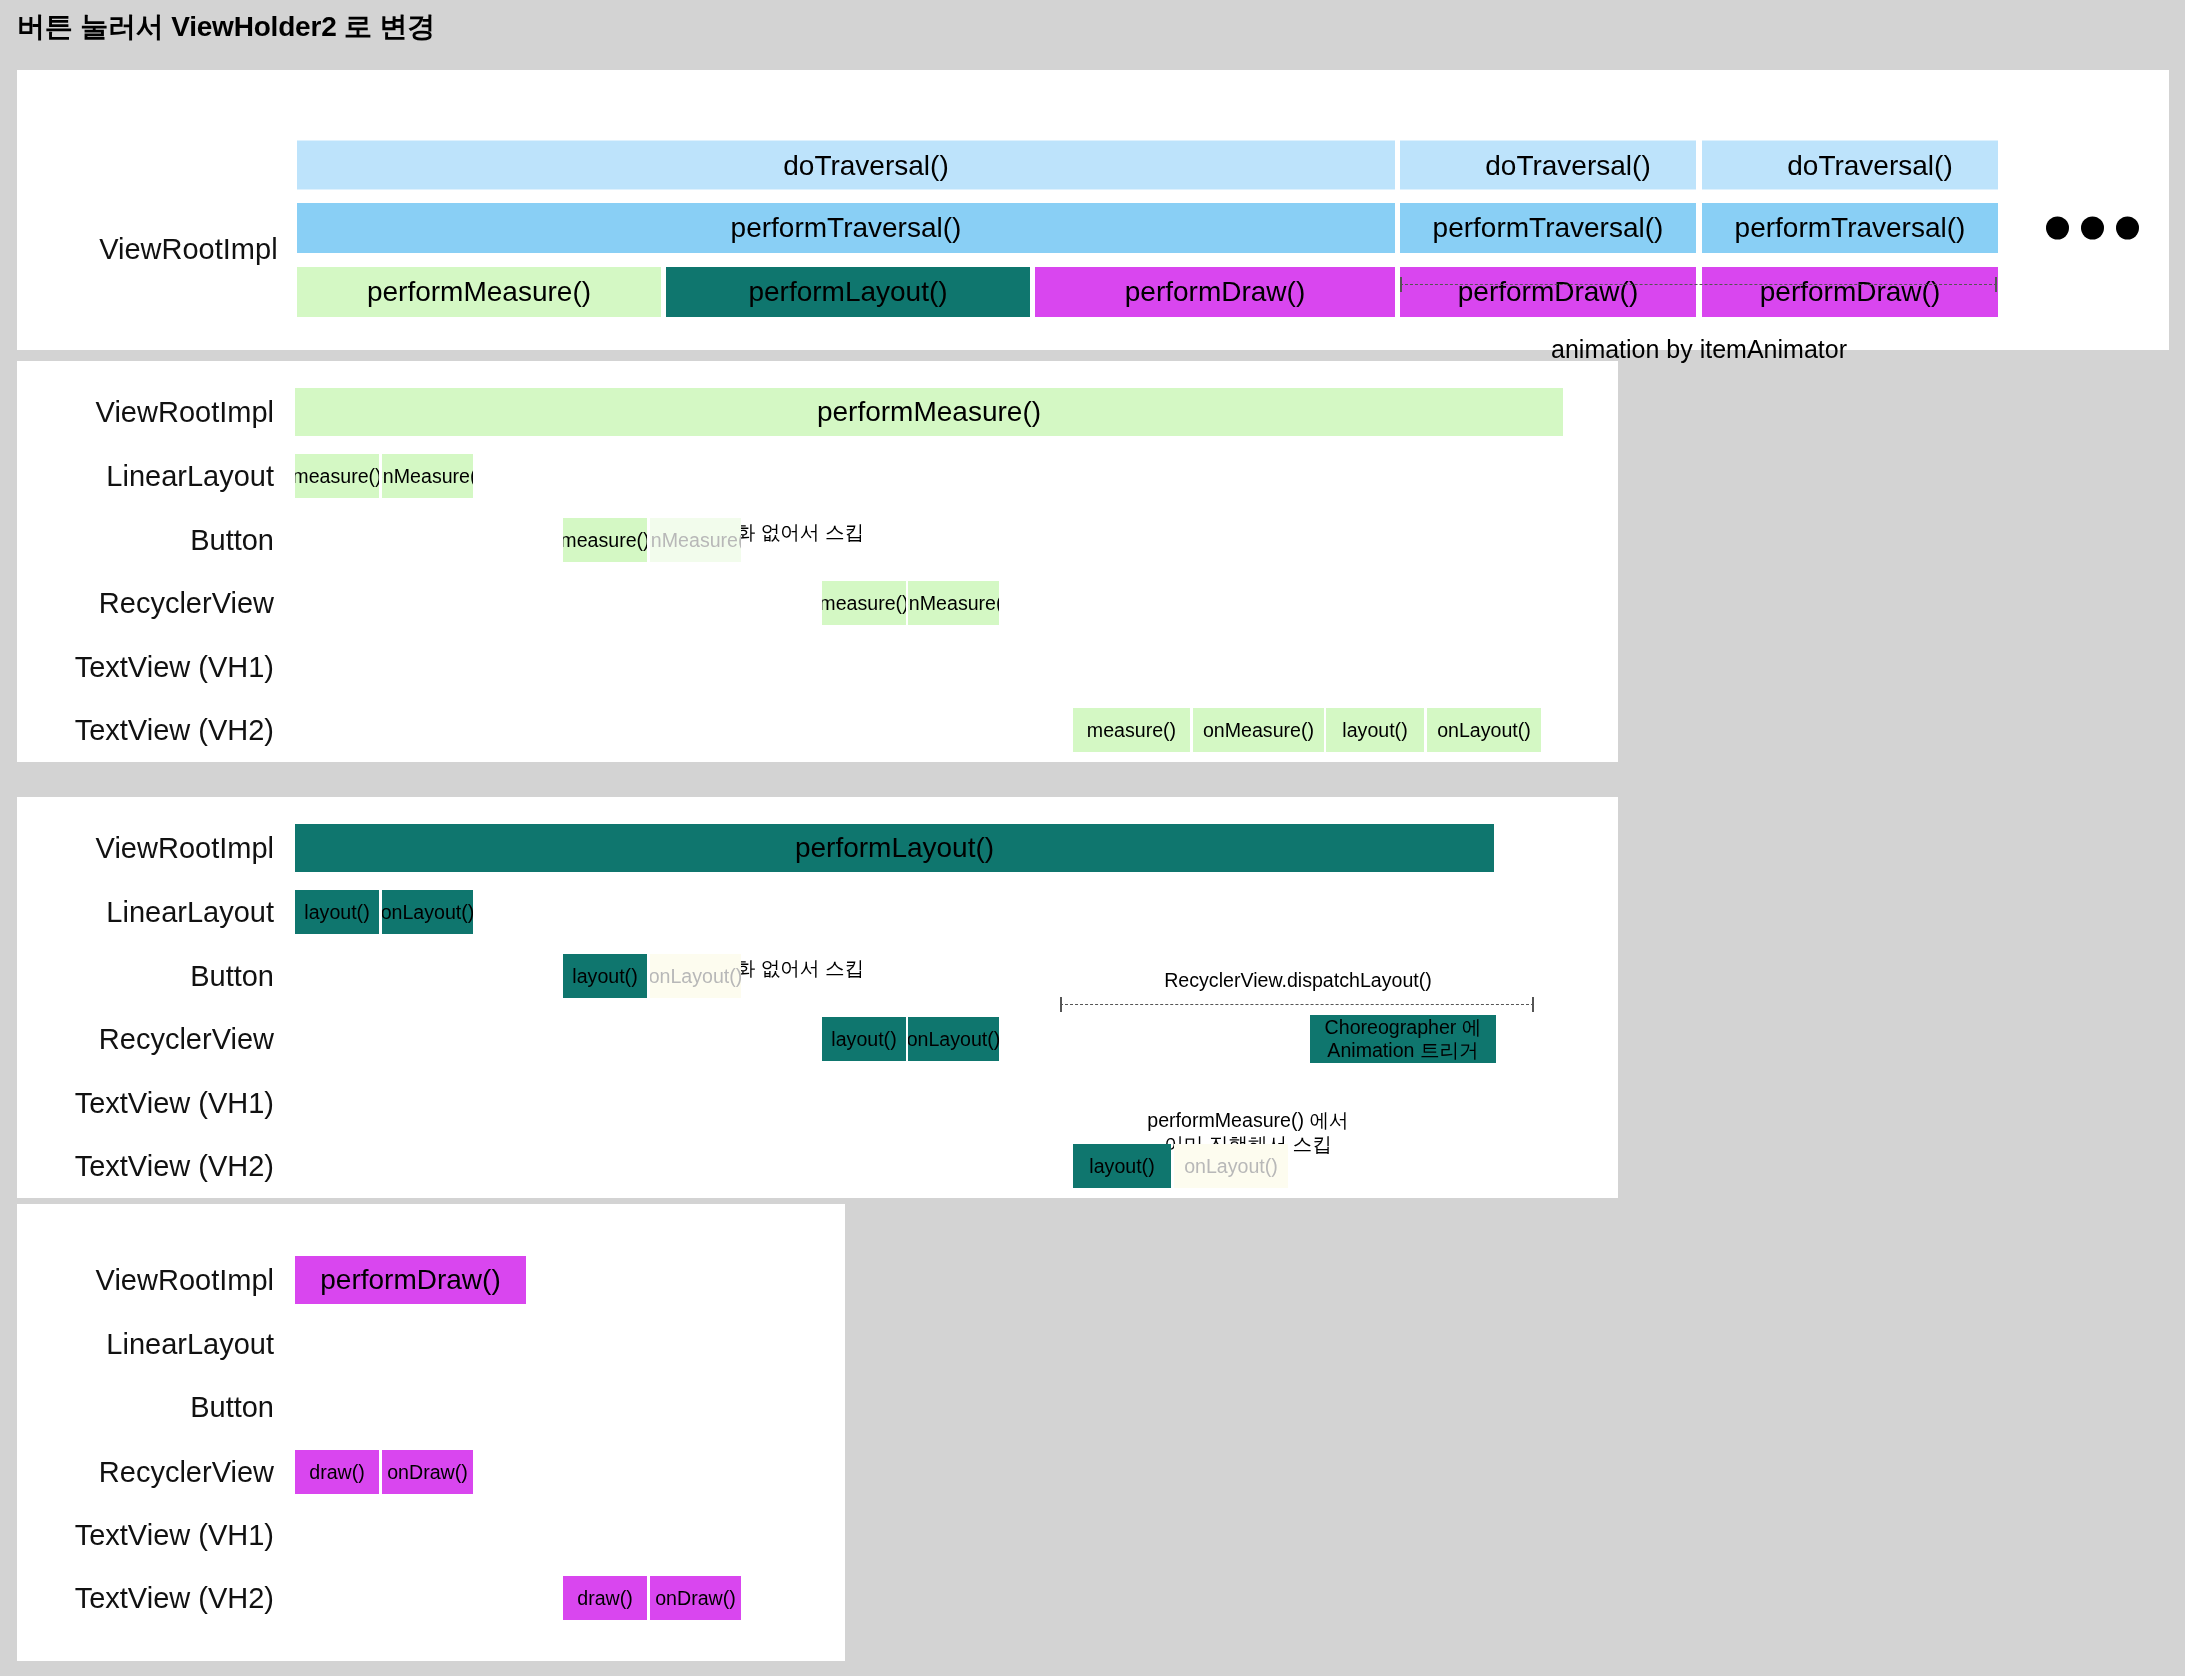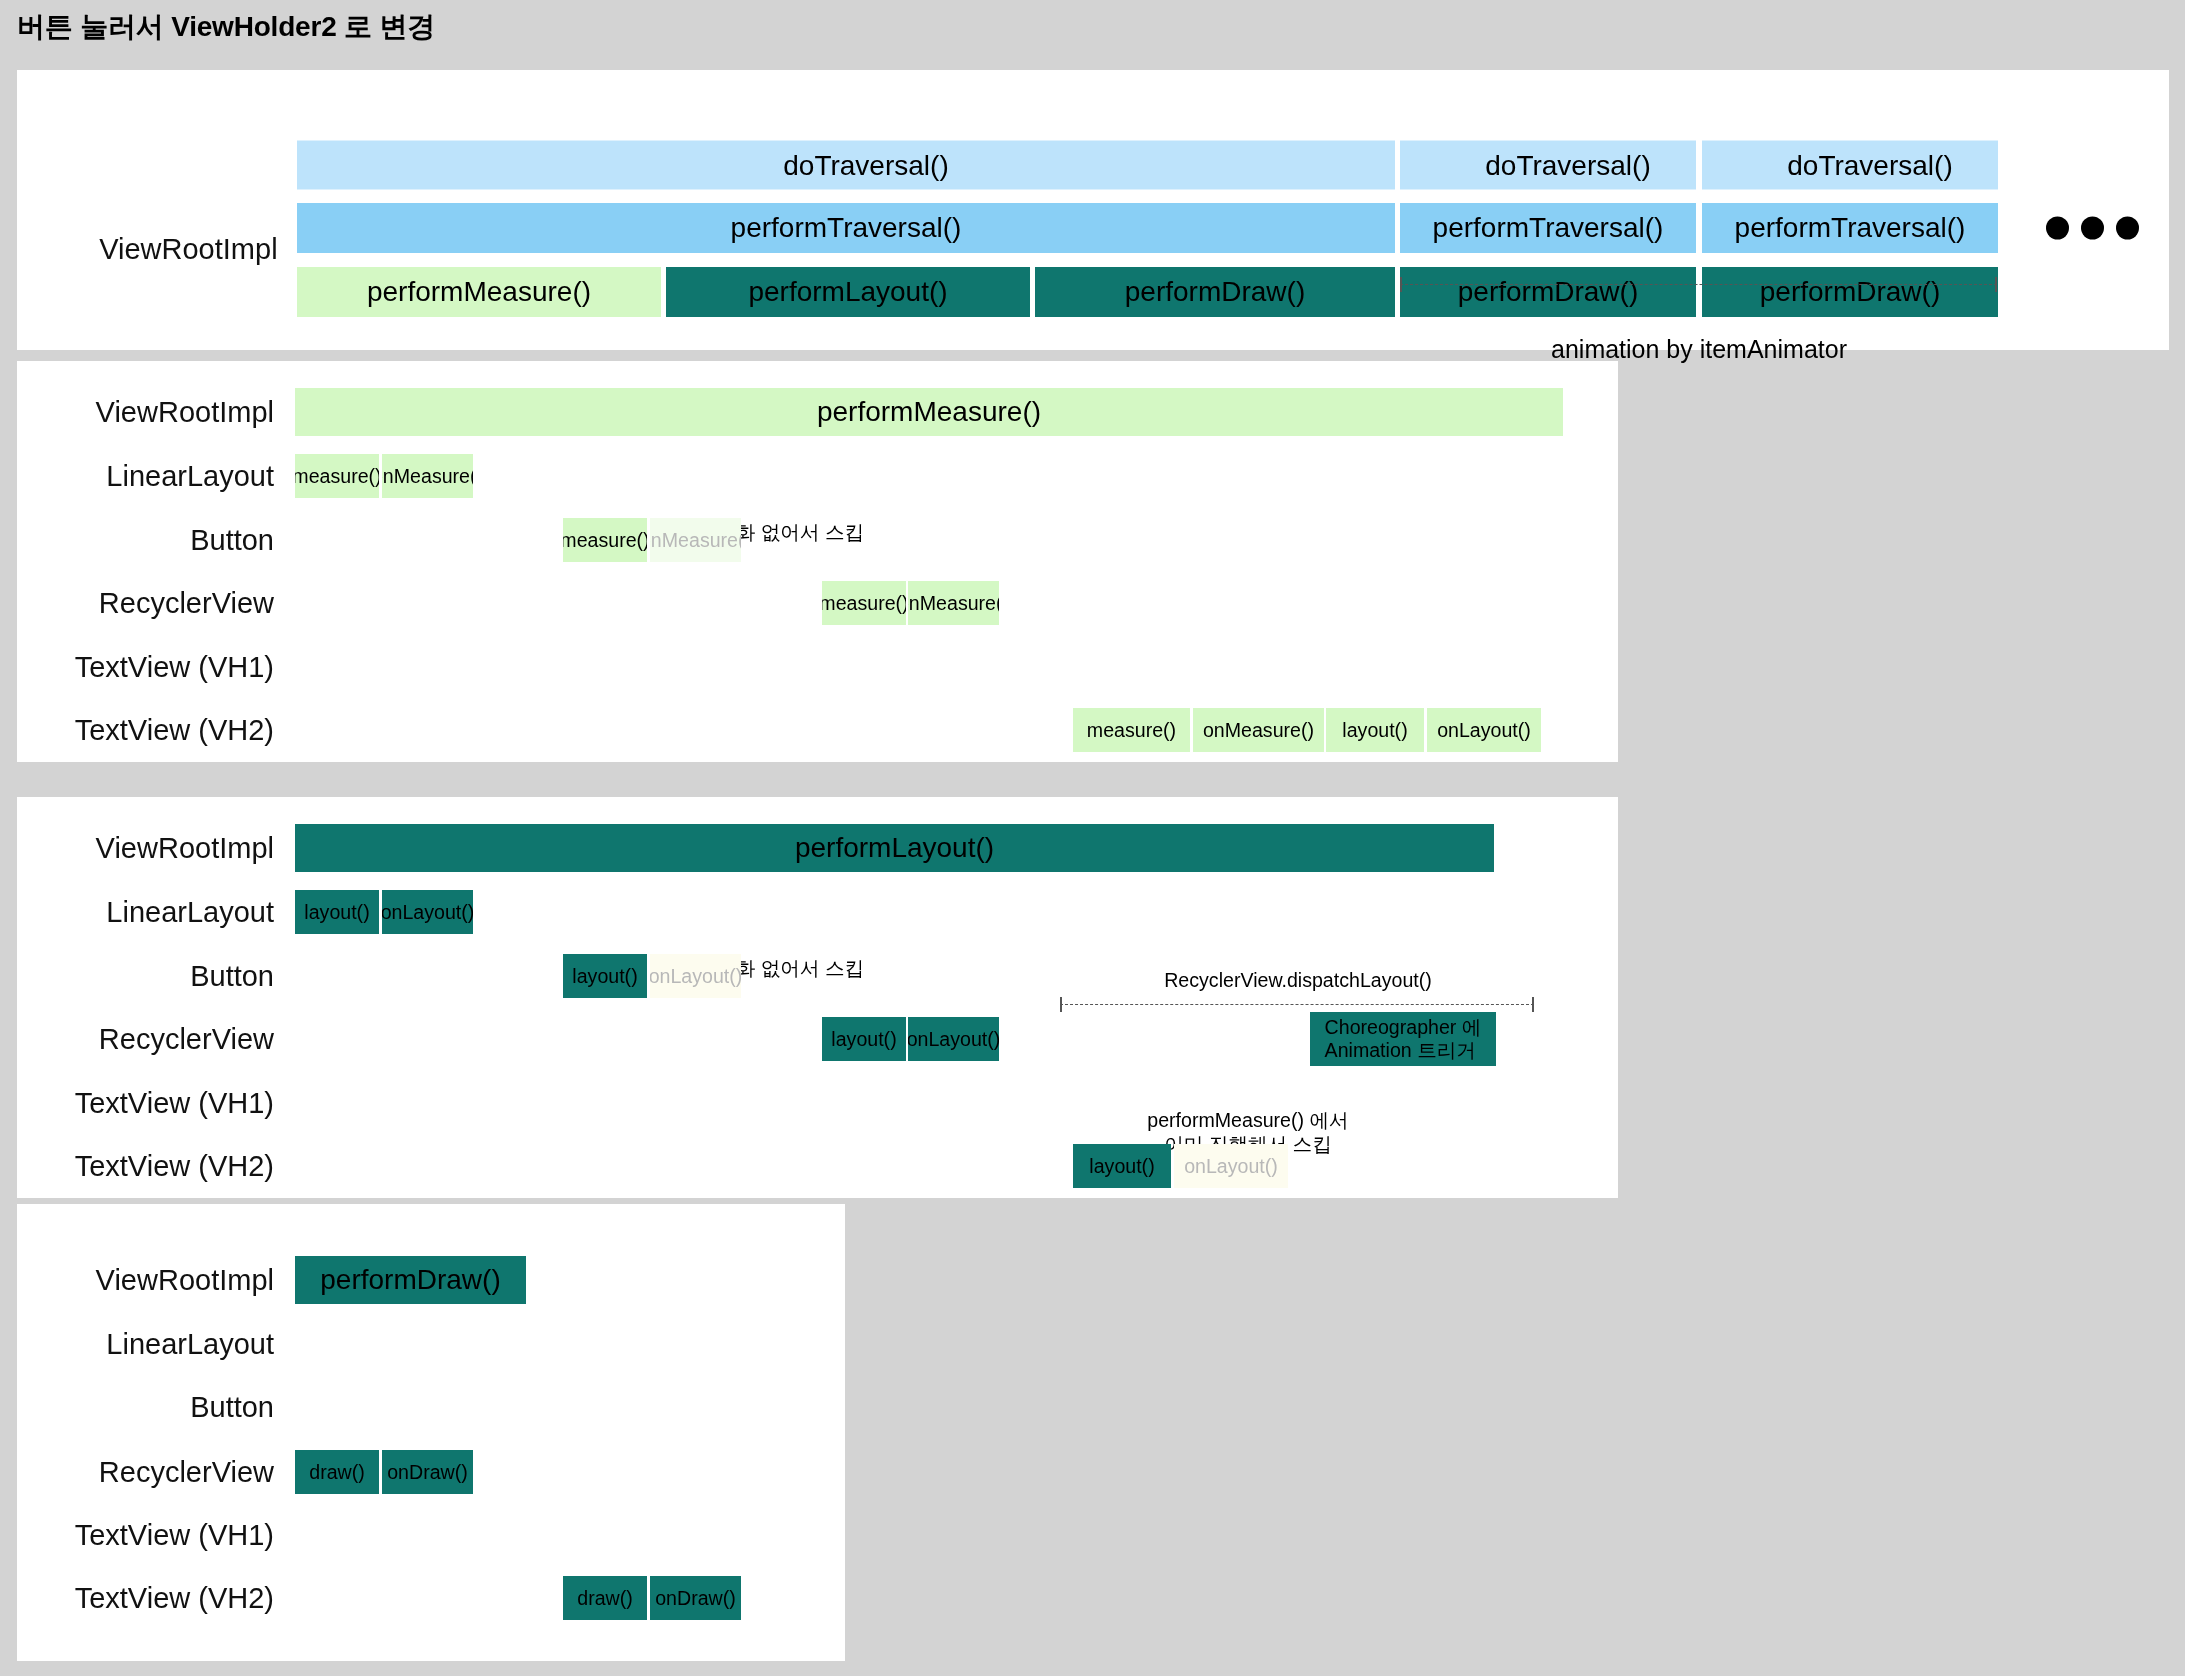--- a/index.html
+++ b/index.html
@@ -54,21 +54,21 @@
   }
 
   .bar.big      { font-size: 28px; }
   .bar.small    { font-size: 19.6px; }
   .bar.tiny     { font-size: 19.6px; line-height: 1.18; }
 
   .c-blue-light { background: #bde3fb; padding-left: 40px; }
   .c-blue       { background: #89cff5; }
   .c-green      { background: #d4f8c4; text-align: center; }
   .c-yellow     { background: #0f766e; }
-  .c-orange     { background: #0f766e; }
+  .c-orange     { background: #d946ef; }
 
   .skipped      { color: #b8b8b8; opacity: 1; }
   .c-green-dim  { background: #f2fcec; }
   .c-yellow-dim { background: #fdfcef; }
 
   .note {
     position: absolute;
     font-size: 19.6px;
     text-align: center;
     white-space: pre-line;
@@ -203,21 +203,21 @@
   <div class="note" style="left:1281px; top:172px; width:485px;">RecyclerView.dispatchLayout()</div>
   <div class="bracket" style="left:1043px; top:200px; width:474px;">
     <div class="cap l"></div>
     <div class="line"></div>
     <div class="cap r"></div>
   </div>
 
   <div class="bar small c-yellow" style="left:805px; top:242px; width:84px; height:44px;">layout()</div>
   <div class="bar small c-yellow" style="left:891px; top:242px; width:91px; height:44px;">onLayout()</div>
 
-  <div class="bar tiny c-yellow" style="left:1293px; top:242px; width:186px; height:54px; text-align:left; white-space:pre-line;">Choreographer 에
+  <div class="bar tiny c-yellow" style="left:1293px; top:242px; width:186px; height:48px; text-align:center; white-space:pre-line;">Choreographer 에
 Animation 트리거</div>
 
   <div class="note" style="left:1231px; top:300px; width:447px;margin-top:12px;">performMeasure() 에서
 이미 진행해서 스킵</div>
 
   <div class="bar small c-yellow" style="left:1056px; top:369px; width:98px; height:44px;">layout()</div>
   <div class="bar small c-yellow-dim skipped" style="left:1157px; top:369px; width:114px; height:44px;">onLayout()</div>
 </div>
 
 <div class="panel" style="left:17px; top:1204px; width:828px; height:457px;">

